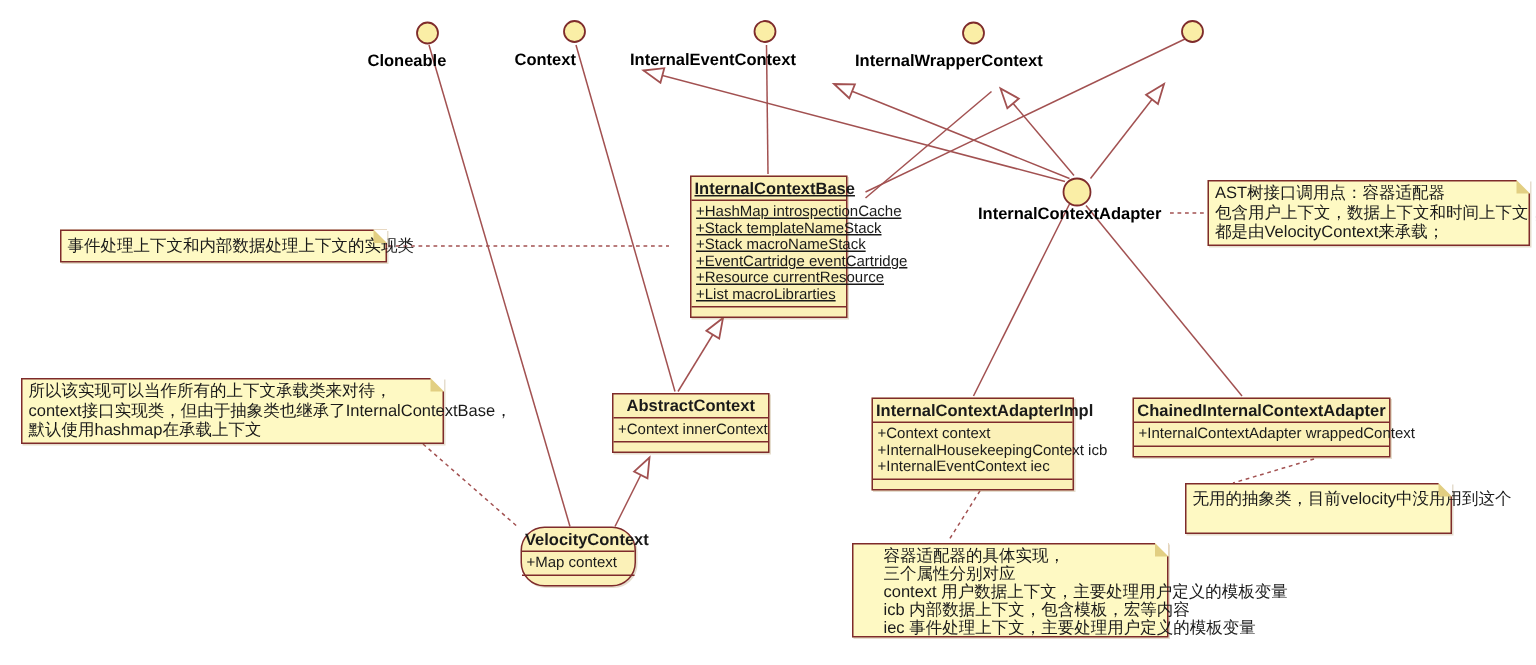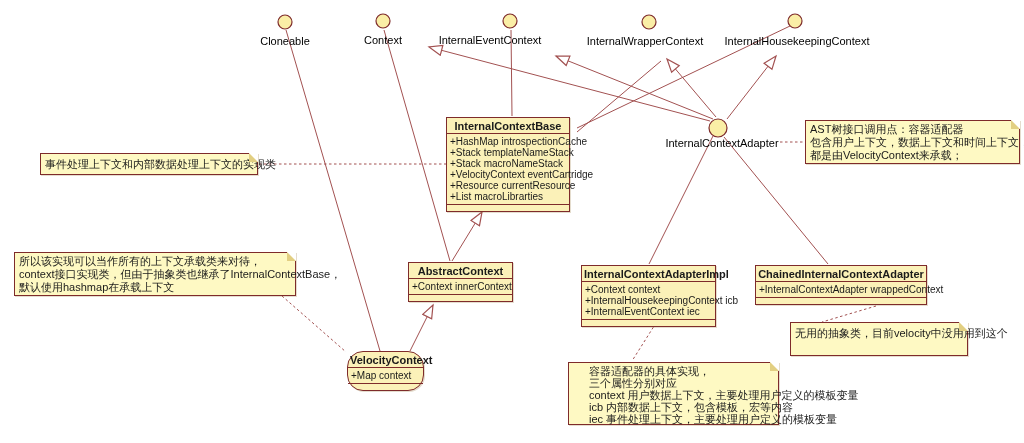--- a/index.html
+++ b/index.html
@@ -1,19 +1,19 @@
 <!DOCTYPE html>
 <html><head>
 <meta charset="utf-8">
 <style>
   html,body{margin:0;padding:0;background:#fff;}
   #canvas{position:relative;width:1024px;height:443px;background:#fff;overflow:hidden;
           font-family:"Liberation Sans","DejaVu Sans",sans-serif;color:#1a1a1a;}
   #wires{position:absolute;left:0;top:0;z-index:0;}
-  .iface-label{position:absolute;font-size:11px;font-weight:normal;text-align:center;color:#000;white-space:nowrap;z-index:2;}
+  .iface-label{position:absolute;font-size:11px;font-weight:bold;text-align:left;color:#000;white-space:nowrap;z-index:2;}
   .cls{position:absolute;background:#fbf1b8;border:1px solid #7e2b2b;box-sizing:border-box;z-index:2;
        box-shadow:1px 1px 0 rgba(150,120,60,.25);}
   .cls .title{font-weight:bold;font-size:11px;text-align:center;padding:2px 2px 1px;border-bottom:1px solid #7e2b2b;white-space:nowrap;}
   .cls .attrs{border-bottom:1px solid #7e2b2b;padding:2px 3px;}
   .cls .attr{font-size:10px;line-height:11px;white-space:nowrap;}
   .cls .empty-compartment{height:6px;}
   .note{position:absolute;background:#fef9c3;border:1px solid #7e2b2b;box-sizing:border-box;z-index:2;
         font-size:11px;line-height:13px;padding:2px 4px;box-shadow:1px 1px 0 rgba(150,120,60,.25);}
   .note::before{content:"";position:absolute;top:-1px;right:-1px;border-style:solid;border-width:0 9px 9px 0;
         border-color:#fff #fff #e2cf82 #e2cf82;}
@@ -58,30 +58,29 @@
     <circle cx="510" cy="21" r="7" fill="#faeea6" stroke="#7e2b2b" stroke-width="1.2"></circle>
     <circle cx="649" cy="22" r="7" fill="#faeea6" stroke="#7e2b2b" stroke-width="1.2"></circle>
     <circle cx="795" cy="21" r="7" fill="#faeea6" stroke="#7e2b2b" stroke-width="1.2"></circle>
     <circle cx="718" cy="128" r="9" fill="#faeea6" stroke="#7e2b2b" stroke-width="1.2"></circle>
   </svg>
 
   <div class="iface-label" style="left:245px;top:35px;width:80px;">Cloneable</div>
   <div class="iface-label" style="left:343px;top:34px;width:80px;">Context</div>
   <div class="iface-label" style="left:420px;top:34px;width:140px;">InternalEventContext</div>
   <div class="iface-label" style="left:570px;top:35px;width:150px;">InternalWrapperContext</div>
-  <div class="iface-label" style="left:707px;top:35px;width:180px;">InternalHousekeepingContext</div>
   <div class="iface-label" style="left:652px;top:137px;width:140px;">InternalContextAdapter</div>
 
-  <div class="cls" style="left:446px;top:117px;width:124px;">
+  <div class="cls" style="left:460px;top:117px;width:105px;text-decoration:underline;">
     <div class="title">InternalContextBase</div>
     <div class="attrs">
       <div class="attr">+HashMap introspectionCache</div>
       <div class="attr">+Stack templateNameStack</div>
       <div class="attr">+Stack macroNameStack</div>
-      <div class="attr">+VelocityContext eventCartridge</div>
+      <div class="attr">+EventCartridge eventCartridge</div>
       <div class="attr">+Resource currentResource</div>
       <div class="attr">+List macroLibrarties</div>
     </div>
     <div class="empty-compartment"></div>
   </div>
 
   <div class="cls" style="left:408px;top:262px;width:105px;">
     <div class="title">AbstractContext</div>
     <div class="attrs">
       <div class="attr">+Context innerContext</div>

